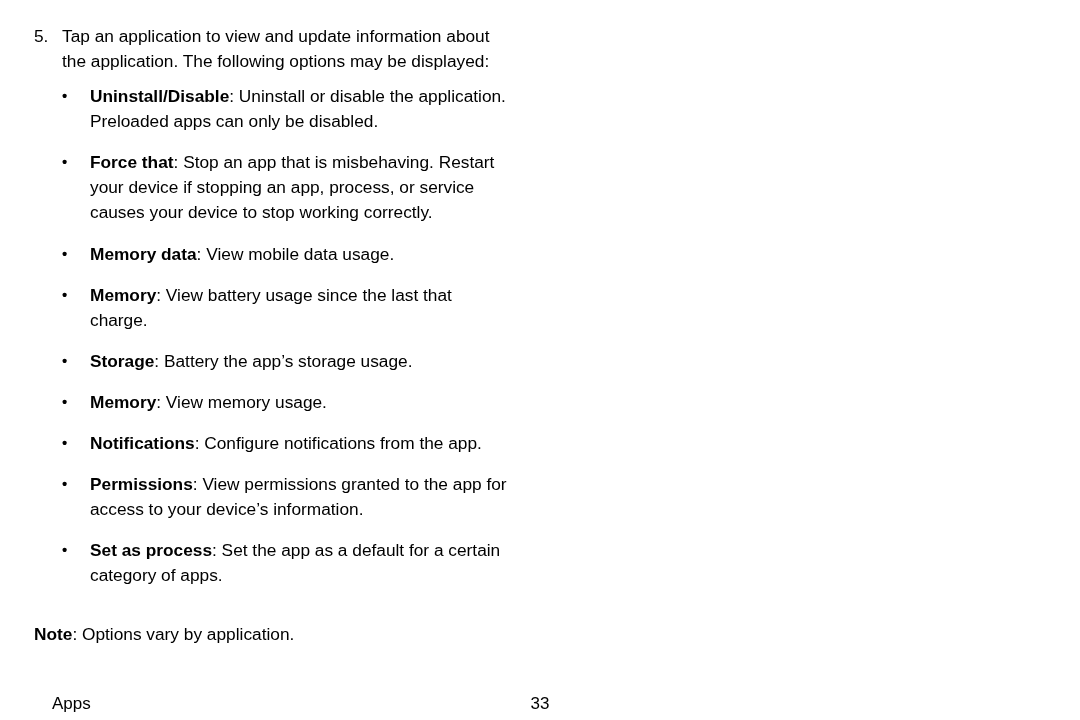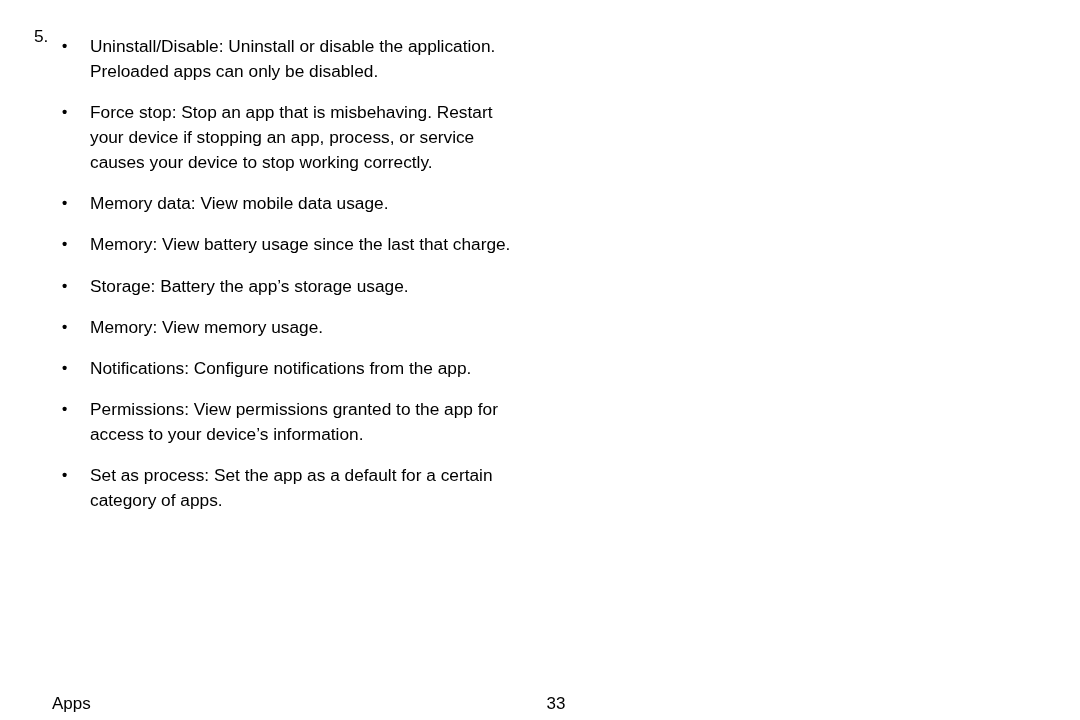--- a/index.html
+++ b/index.html
@@ -52,67 +52,67 @@
     width: 28px;
     text-align: left;
     font-weight: bold;
     font-size: 15px;
     line-height: 1.6;
   }
   .bullet-body {
     flex: 1 1 auto;
   }
   .bold {
-    font-weight: 400;
+    font-weight: 700;
   }
   .note-para {
     margin: 18px 0 0 0;
   }
   .footer {
     position: absolute;
     left: 34px;
     right: 34px;
     bottom: 26px;
     font-size: 17px;
   }
   .footer-section {
     position: absolute;
     left: 18px;
   }
   .footer-page {
     position: absolute;
     left: 50%;
     transform: translateX(-50%);
-    margin-left: 16px;
   }
 </style>
 </head>
 <body>
 
 <div class="page">
 
   <div class="columns">
 
     <div class="num-item">
       <div class="num-marker">5.</div>
       <div class="num-body">
+        <span>Tap an application to view and update information about the application. The following options may be displayed:</span>
 
         <div class="bullet-list">
 
           <div class="bullet-item">
             <div class="bullet-marker">•</div>
             <div class="bullet-body">
               <span class="bold">Uninstall/Disable</span><span>: Uninstall or disable the application. Preloaded apps can only be disabled.</span>
             </div>
           </div>
 
           <div class="bullet-item">
             <div class="bullet-marker">•</div>
             <div class="bullet-body">
-              <span class="bold">Force stop</span><span>: Stop an app that is misbehaving. Restart your device if stopping an app, process, or service causes your device to stop working correctly.</span>
+              <span class="bold">Force that</span><span>: Stop an app that is misbehaving. Restart your device if stopping an app, process, or service causes your device to stop working correctly.</span>
             </div>
           </div>
 
           <div class="bullet-item">
             <div class="bullet-marker">•</div>
             <div class="bullet-body">
               <span class="bold">Memory data</span><span>: View mobile data usage.</span>
             </div>
           </div>
 
@@ -155,20 +155,23 @@
             <div class="bullet-marker">•</div>
             <div class="bullet-body">
               <span class="bold">Set as process</span><span>: Set the app as a default for a certain category of apps.</span>
             </div>
           </div>
 
         </div>
       </div>
     </div>
 
+    <p class="note-para">
+      <span class="bold">Note</span><span>: Options vary by application.</span>
+    </p>
 
   </div>
 
   <div class="footer">
     <span class="footer-section">Apps</span>
     <span class="footer-page">33</span>
   </div>
 
 </div>
 

